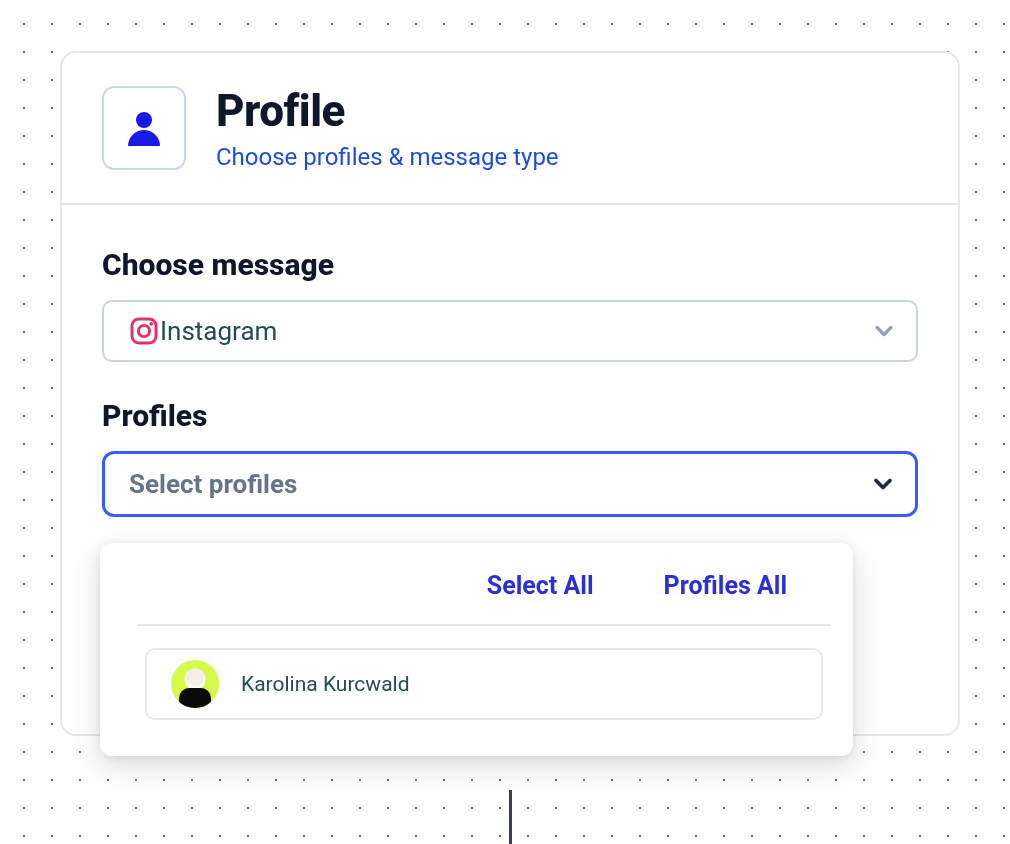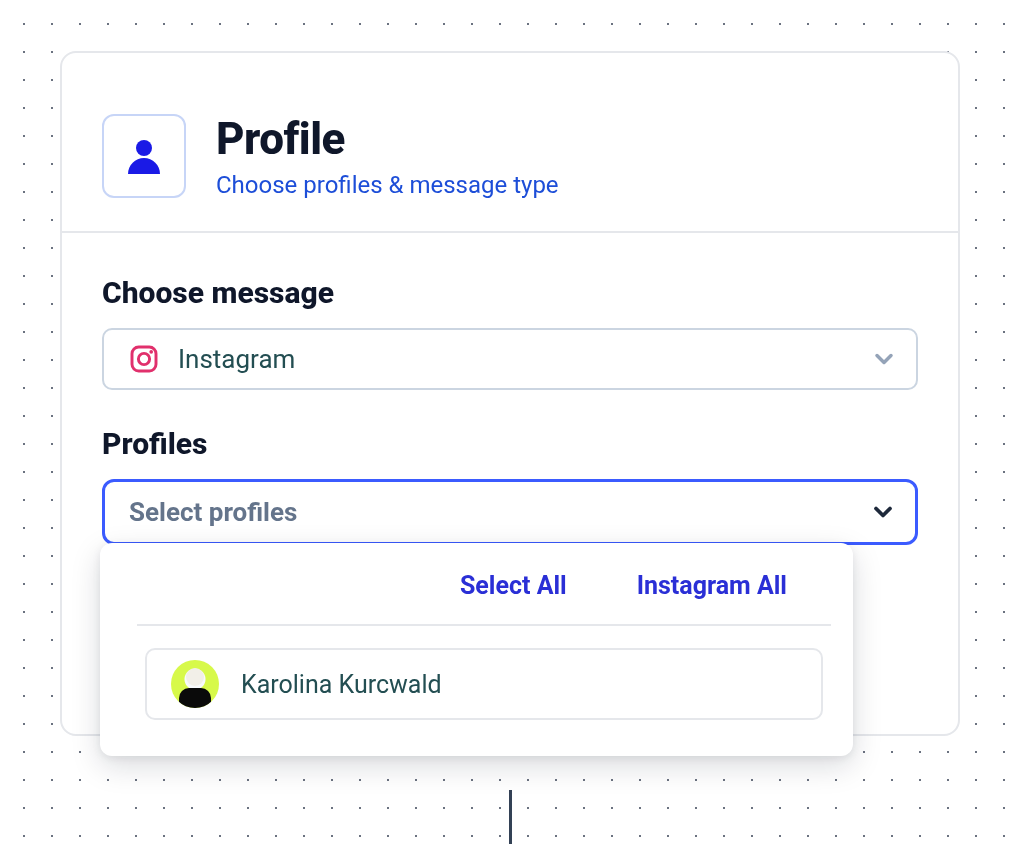--- a/index.html
+++ b/index.html
@@ -28,21 +28,20 @@
     border-radius: 16px;
     z-index: 1;
     height: 685px;
   }
   .card-header {
     display: flex;
     align-items: center;
     gap: 30px;
     padding: 32px 40px;
     border-bottom: 2px solid #e5e7eb;
-    margin-top: 28px;
   }
   .icon-box {
     width: 84px;
     height: 84px;
     border: 2px solid #c7d5f7;
     border-radius: 12px;
     display: flex;
     align-items: center;
     justify-content: center;
   }
@@ -69,21 +68,21 @@
     margin-bottom: 18px;
   }
   .select {
     width: 100%;
     border: 2px solid #cbd5e1;
     border-radius: 10px;
     height: 62px;
     display: flex;
     align-items: center;
     padding: 0 18px 0 24px;
-    gap: 18px;
+    gap: 0;
     background: #fff;
   }
   .select.focused {
     border: 3px solid #3b5bff;
     border-radius: 12px;
     height: 66px;
   }
   .select-value {
     font-size: 26px;
     color: #234e52;
@@ -162,21 +161,21 @@
   }
   .avatar::after {
     content: "";
     position: absolute;
     width: 32px; height: 24px;
     background: #0a0a0a;
     border-radius: 10px 10px 0 0;
     bottom: -4px; left: 8px;
   }
   .profile-name {
-    font-size: 25px;
+    font-size: 21px;
     color: #234e52;
   }
   .connector {
     position: absolute;
     left: 509px;
     top: 790px;
     width: 3px;
     height: 54px;
     background: #334155;
     z-index: 2;
@@ -229,21 +228,21 @@
       </svg>
     </div>
 
   </div>
 
 </div>
 
 <div class="dropdown">
   <div class="dropdown-actions">
     <span>Select All</span>
-    <span>Instagram All</span>
+    <span>Profiles All</span>
   </div>
   <div class="profile-item">
     <div class="avatar"></div>
     <div class="profile-name">Karolina Kurcwald</div>
   </div>
 </div>
 
 <div class="connector"></div>
 
 </body></html>

